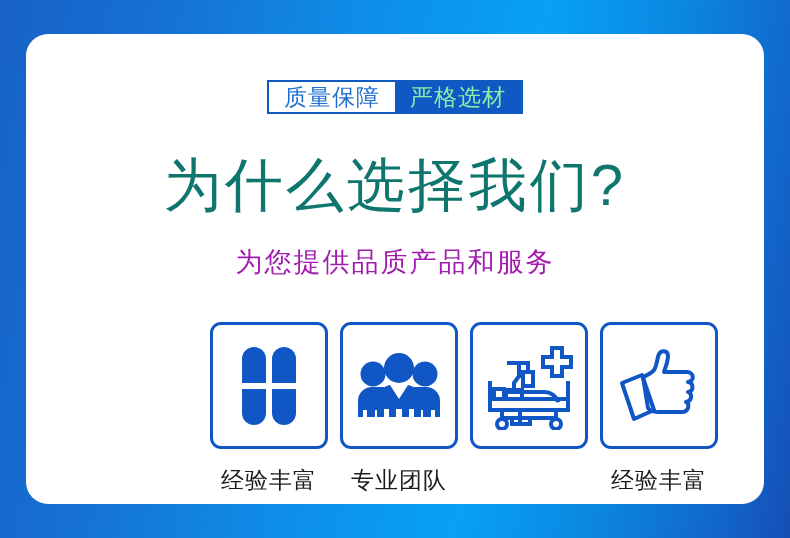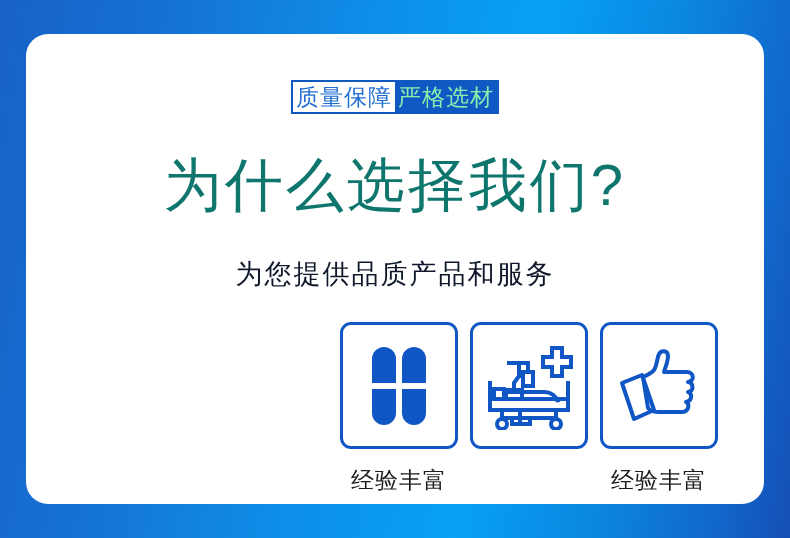--- a/index.html
+++ b/index.html
@@ -54,21 +54,21 @@
     align-items: stretch;
     border: 2px solid #1059bf;
     box-sizing: border-box;
     height: 34px;
   }
   .badge-left,
   .badge-right {
     display: flex;
     align-items: center;
     justify-content: center;
-    padding: 0 3px;
+    padding: 0 15px;
     font-size: 23px;
     line-height: 1;
     letter-spacing: 1px;
     font-family: "Liberation Sans", "DejaVu Sans", sans-serif;
   }
   .badge-left {
     background: #ffffff;
     color: #1f6ed0;
   }
   .badge-right {
@@ -91,24 +91,24 @@
     margin: 0;
   }
   .subline {
     position: absolute;
     left: 0;
     right: 0;
     top: 215px;
     text-align: center;
     font-size: 27px;
     line-height: 1;
-    color: #0f172a;
+    color: #a21caf;
     letter-spacing: 2px;
     font-weight: normal;
-    margin: 12px;
+    margin: 0;
   }
 
   
   .features {
     position: absolute;
     left: 40px;
     top: 288px;
     width: 658px;
     display: flex;
     justify-content: flex-end;
@@ -168,20 +168,38 @@
               <path d="M37 37 L37 13 A12 12 0 0 0 13 13 L13 37 Z" fill="#1056c4"></path>
               <path d="M43 37 L43 13 A12 12 0 0 1 67 13 L67 37 Z" fill="#1056c4"></path>
               <path d="M37 43 L37 67 A12 12 0 0 1 13 67 L13 43 Z" fill="#1056c4"></path>
               <path d="M43 43 L43 67 A12 12 0 0 0 67 67 L67 43 Z" fill="#1056c4"></path>
             </svg>
           </span>
         </div>
         <div class="feature-label">经验丰富</div>
       </div>
 
+      <div class="feature">
+        <div class="icon-box">
+          <span>
+            <svg width="90" height="74" viewBox="0 0 90 74">
+
+              <circle cx="19" cy="25" r="12.5" fill="#1056c4"></circle>
+              <path d="M4 68 L4 52 A14 14 0 0 1 18 38 L30 38 L30 68 L25 68 L25 61 L21 61 L21 68 L13 68 L13 61 L9 61 L9 68 Z" fill="#1056c4"></path>
+
+              <circle cx="71" cy="25" r="12.5" fill="#1056c4"></circle>
+              <path d="M86 68 L86 52 A14 14 0 0 0 72 38 L60 38 L60 68 L65 68 L65 61 L69 61 L69 68 L77 68 L77 61 L81 61 L81 68 Z" fill="#1056c4"></path>
+
+              <circle cx="45" cy="19" r="15" fill="#1056c4"></circle>
+              <path d="M23 68 L23 52 A16 16 0 0 1 36 36 L45 50 L54 36 A16 16 0 0 1 67 52 L67 68 L60 68 L60 60 L55 60 L55 68 L48 68 L48 60 L42 60 L42 68 L35 68 L35 60 L30 60 L30 68 Z" fill="#1056c4"></path>
+            </svg>
+          </span>
+        </div>
+        <div class="feature-label">专业团队</div>
+      </div>
 
       <div class="feature">
         <div class="icon-box">
           <span>
             <svg width="94" height="88" viewBox="0 0 94 88" fill="none" stroke="#1056c4" stroke-width="4" stroke-linecap="square" stroke-linejoin="miter">
 
               <path d="M70 6 L80 6 L80 15 L89 15 L89 25 L80 25 L80 34 L70 34 L70 25 L61 25 L61 15 L70 15 Z"></path>
 
               <path d="M27 21 L46 21"></path>
               <path d="M37 21 L37 34"></path>

